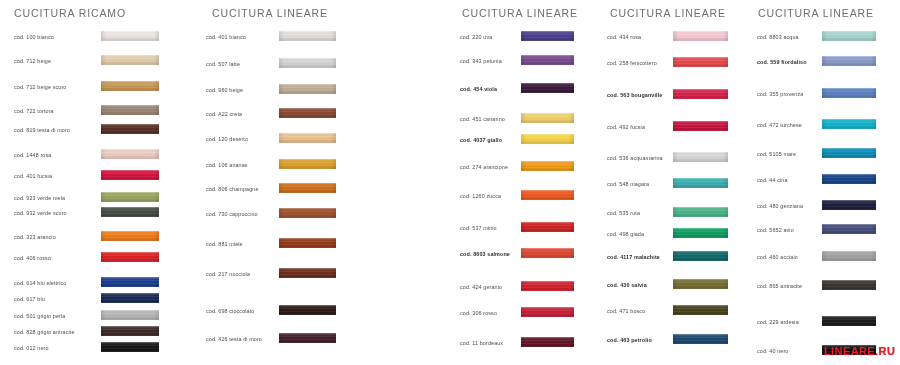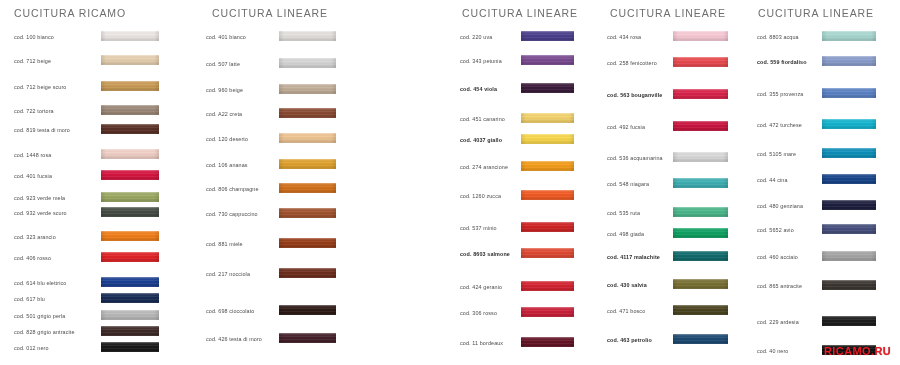--- a/index.html
+++ b/index.html
@@ -762,14 +762,14 @@
           <div class="swatch-chip" style="left: 822px; width: 54px;">
             <div class="base" style="background: rgb(16, 16, 16);"></div>
             <div class="threads"></div>
             <div class="sheen"></div>
             <div class="endcap"></div>
             <div class="endcap right"></div>
           </div>
         </div>
       </div>
     </div>
-  <div class="watermark" style="left:824px; top:345px;">RICAMO.RU</div>
+  <div class="watermark" style="left:824px; top:345px;">LINEARE.RU</div>
 </div>
 
 </body></html>

